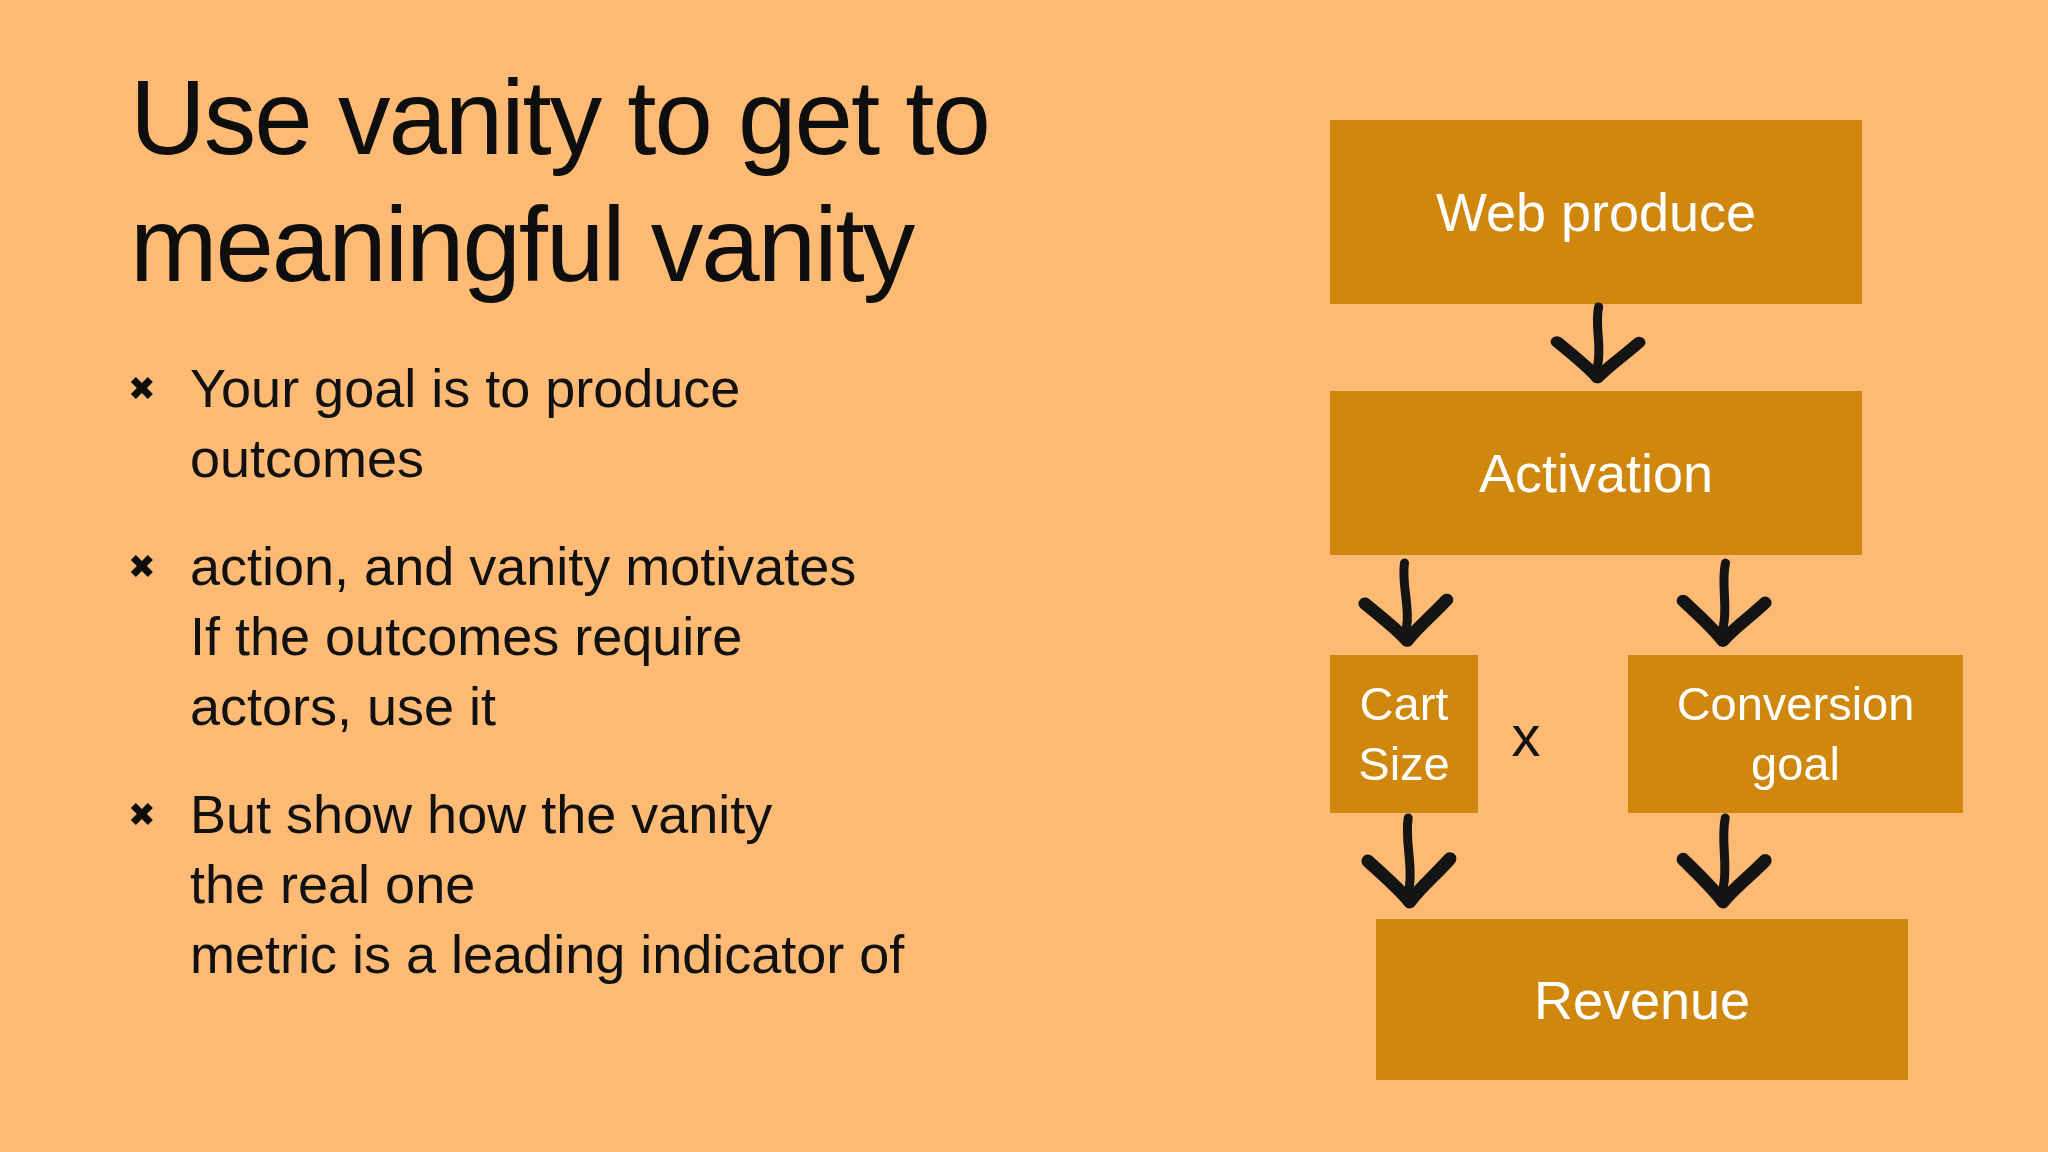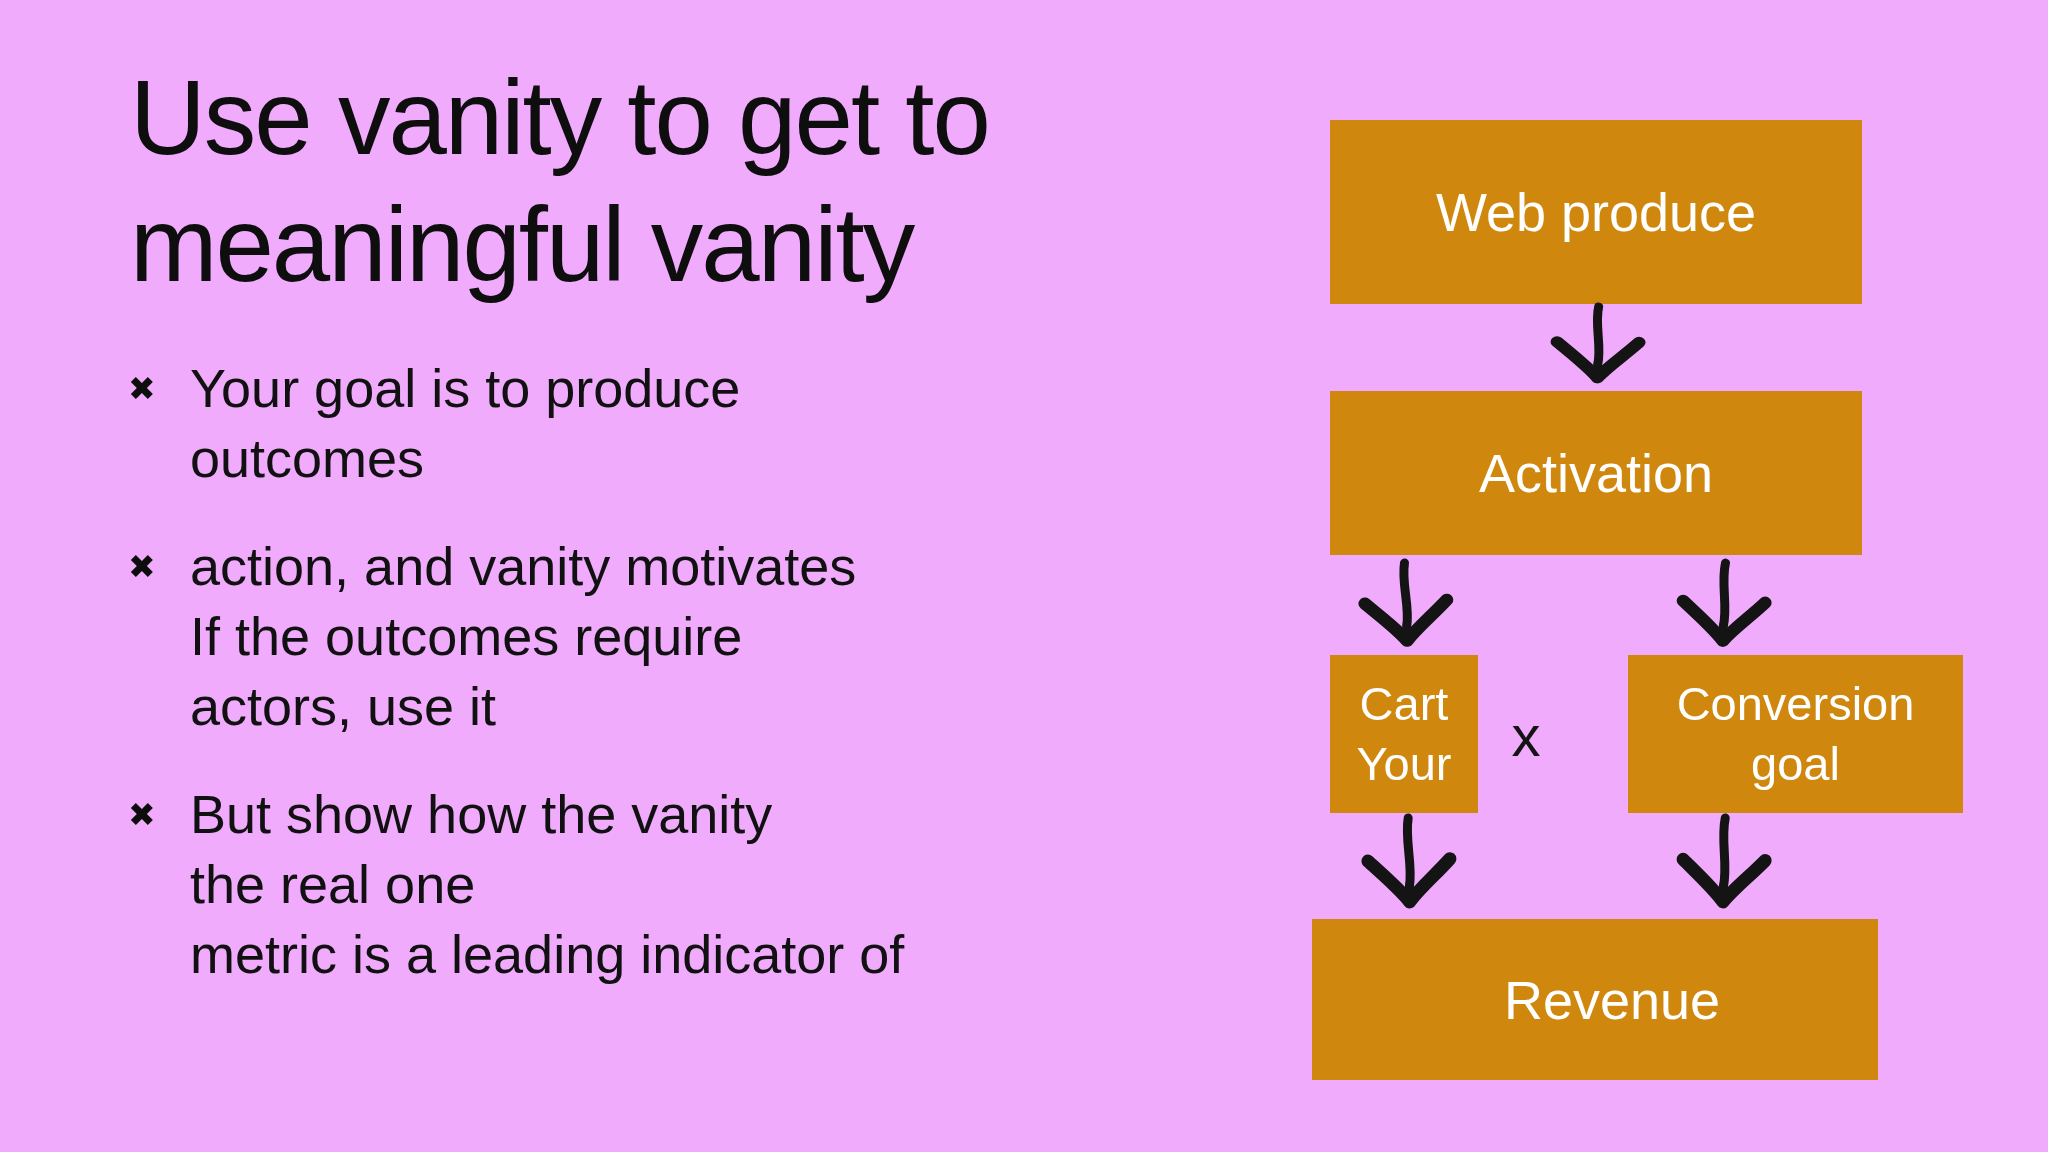--- a/index.html
+++ b/index.html
@@ -4,21 +4,21 @@
 <style>
   html, body {
     margin: 0;
     padding: 0;
     background: #ffffff;
   }
   .slide {
     position: relative;
     width: 2048px;
     height: 1152px;
-    background: #f0abfc;
+    background: #fdba74;
     font-family: "Liberation Sans", "DejaVu Sans", sans-serif;
     overflow: hidden;
   }
 
   
   .title {
     position: absolute;
     left: 130px;
     top: 54px;
     margin: 0;
@@ -66,21 +66,21 @@
     flex-direction: column;
     align-items: center;
     justify-content: center;
     text-align: center;
     font-weight: 300;
   }
   .box-web        { left: 1330px; top: 120px;  width: 532px; height: 184px; font-size: 54px; }
   .box-activation { left: 1330px; top: 391px;  width: 532px; height: 164px; font-size: 54px; }
   .box-cart       { left: 1330px; top: 655px;  width: 148px; height: 158px; font-size: 47px; line-height: 60px; }
   .box-conversion { left: 1628px; top: 655px;  width: 335px; height: 158px; font-size: 47px; line-height: 60px; }
-  .box-revenue    { left: 1312px; top: 919px;  width: 532px; height: 161px; font-size: 54px; padding-left: 34px; }
+  .box-revenue    { left: 1376px; top: 919px;  width: 532px; height: 161px; font-size: 54px; }
   .flow-box .nline { display: block; }
 
   .x-operator {
     position: absolute;
     left: 1494px;
     top: 700px;
     width: 64px;
     height: 70px;
     display: flex;
     align-items: center;
@@ -149,21 +149,21 @@
   <div class="flow-box box-web">
     <span>Web produce</span>
   </div>
 
   <div class="flow-box box-activation">
     <span>Activation</span>
   </div>
 
   <div class="flow-box box-cart">
     <span class="nline">Cart</span>
-    <span class="nline">Your</span>
+    <span class="nline">Size</span>
   </div>
 
   <div class="x-operator">x</div>
 
   <div class="flow-box box-conversion">
     <span class="nline">Conversion</span>
     <span class="nline">goal</span>
   </div>
 
   <div class="flow-box box-revenue">

